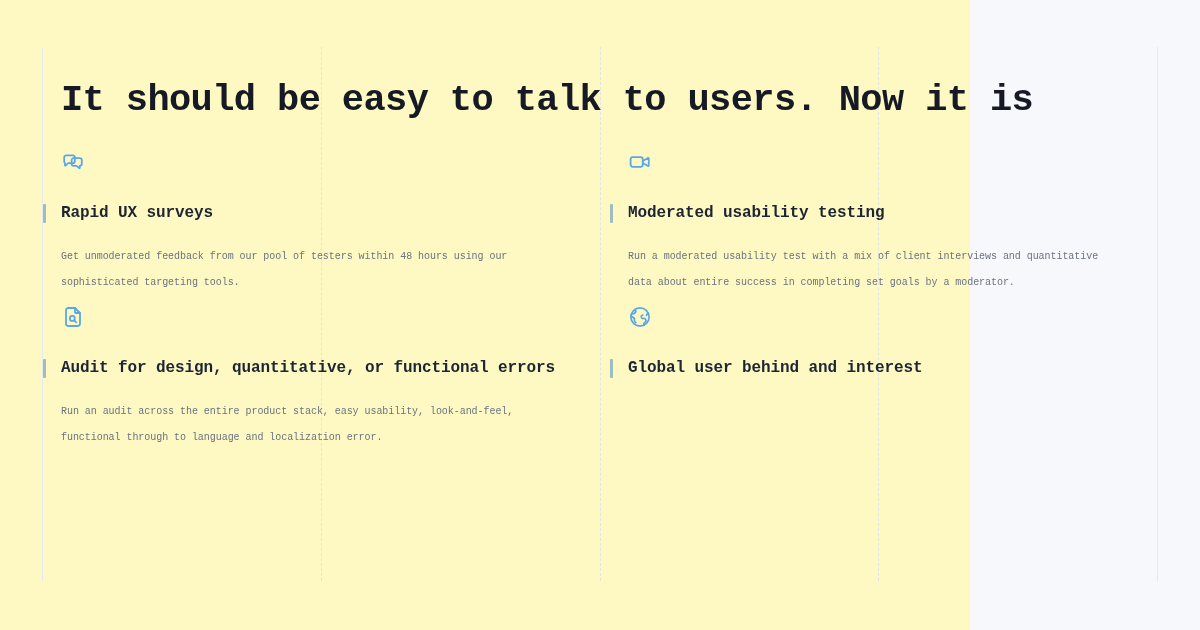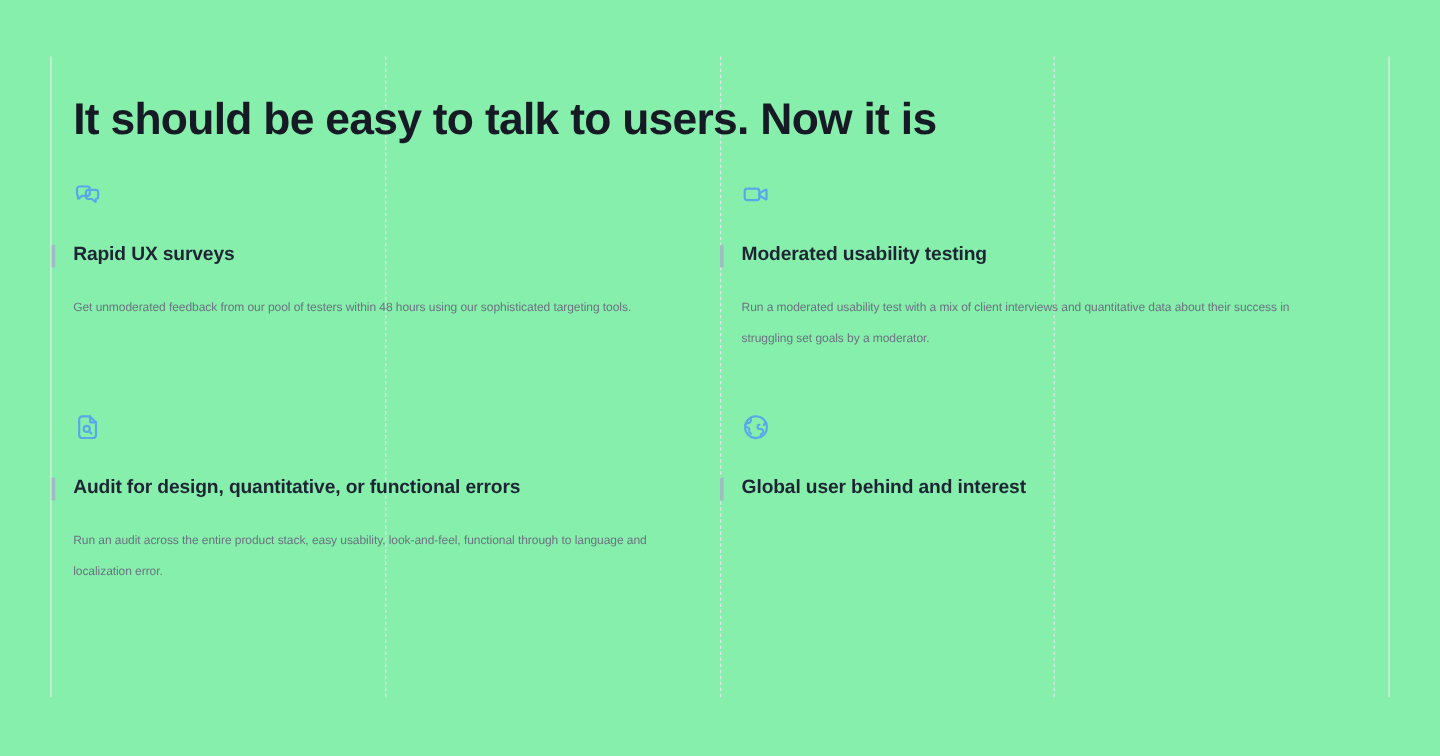--- a/index.html
+++ b/index.html
@@ -10,23 +10,24 @@
   body {
     width: 1200px;
     height: 630px;
     overflow: hidden;
     font-family: "Liberation Sans", sans-serif;
     -webkit-font-smoothing: antialiased;
   }
 
   .page {
     position: relative;
-    width: 1200px;
+    width: 970px;
     height: 630px;
-    background: #86efac;
+    background: #fef9c3;
+    font-family: Liberation Mono, monospace;
   }
 
   
   .rule {
     position: absolute;
     top: 47px;
     height: 534px;
     width: 0;
     pointer-events: none;
   }
@@ -61,20 +62,21 @@
     color: #151a24;
     white-space: nowrap;
   }
 
   .feature-grid {
     margin-top: 28px;
     display: grid;
     grid-template-columns: 557px 557px;
     grid-template-rows: auto auto;
     row-gap: 49px;
+    gap: 10px;
   }
 
   .feature {
     position: relative;
     padding-left: 18px;
     box-sizing: border-box;
   }
 
   .feature-icon {
     display: block;
@@ -154,21 +156,21 @@
         <span class="feature-icon">
           <svg viewBox="0 0 24 24" fill="none" stroke="currentColor" stroke-width="1.8" stroke-linecap="round" stroke-linejoin="round">
             <rect x="2.6" y="7.2" width="12.2" height="9.6" rx="2.2"></rect>
             <path d="M14.8 11.1l5.2-3.1a.5.5 0 0 1 .75.43v7.14a.5.5 0 0 1-.75.43l-5.2-3.1z"></path>
           </svg>
         </span>
         <div class="feature-title-row">
           <span class="title-accent"></span>
           <span class="feature-title">Moderated usability testing</span>
         </div>
-        <p class="feature-desc">Run a moderated usability test with a mix of client interviews and quantitative data about their success in struggling set goals by a moderator.</p>
+        <p class="feature-desc">Run a moderated usability test with a mix of client interviews and quantitative data about entire success in completing set goals by a moderator.</p>
       </div>
 
       <div class="feature">
         <span class="feature-icon">
           <svg viewBox="0 0 24 24" fill="none" stroke="currentColor" stroke-width="1.8" stroke-linecap="round" stroke-linejoin="round">
             <path d="M14 3H7.4A2.4 2.4 0 0 0 5 5.4v13.2A2.4 2.4 0 0 0 7.4 21h9.2a2.4 2.4 0 0 0 2.4-2.4V8z"></path>
             <path d="M14 3v4.2a.8.8 0 0 0 .8.8H19"></path>
             <circle cx="11.3" cy="13.4" r="2.5"></circle>
             <path d="M13.3 15.4l1.9 1.9"></path>
           </svg>

